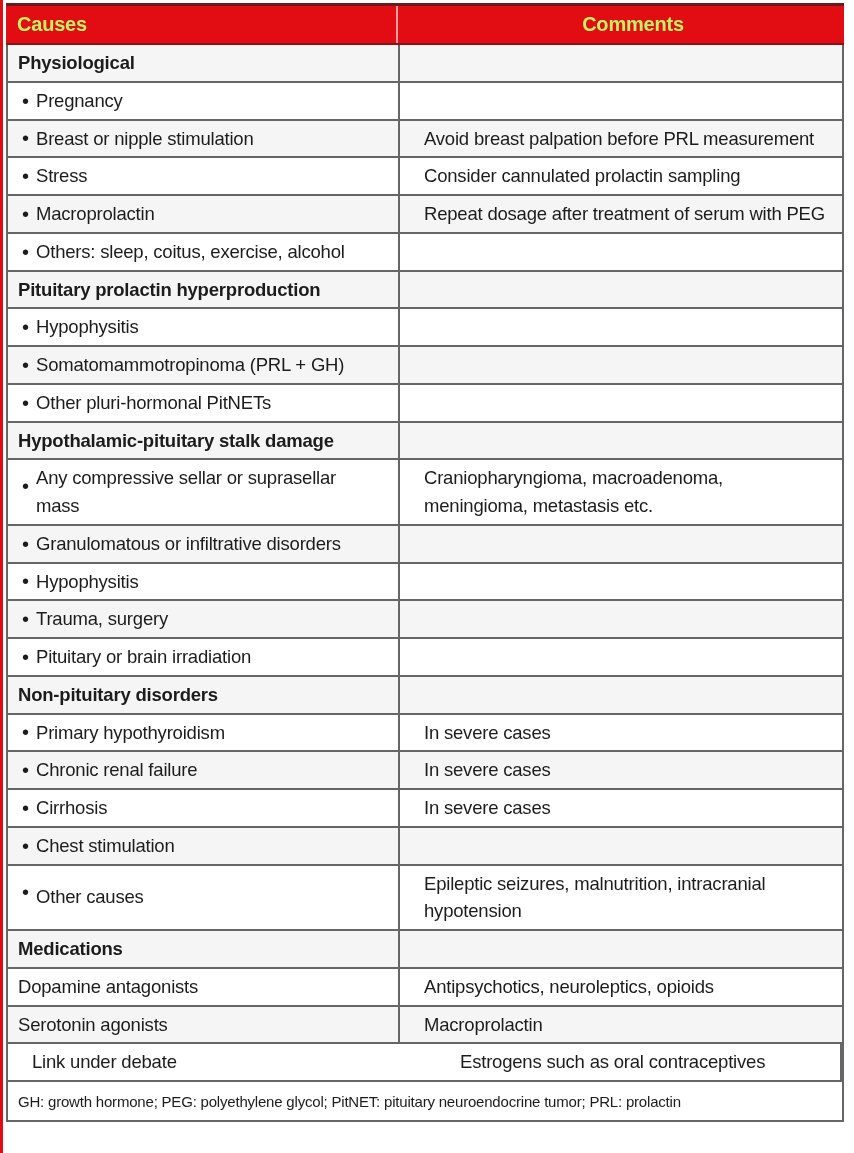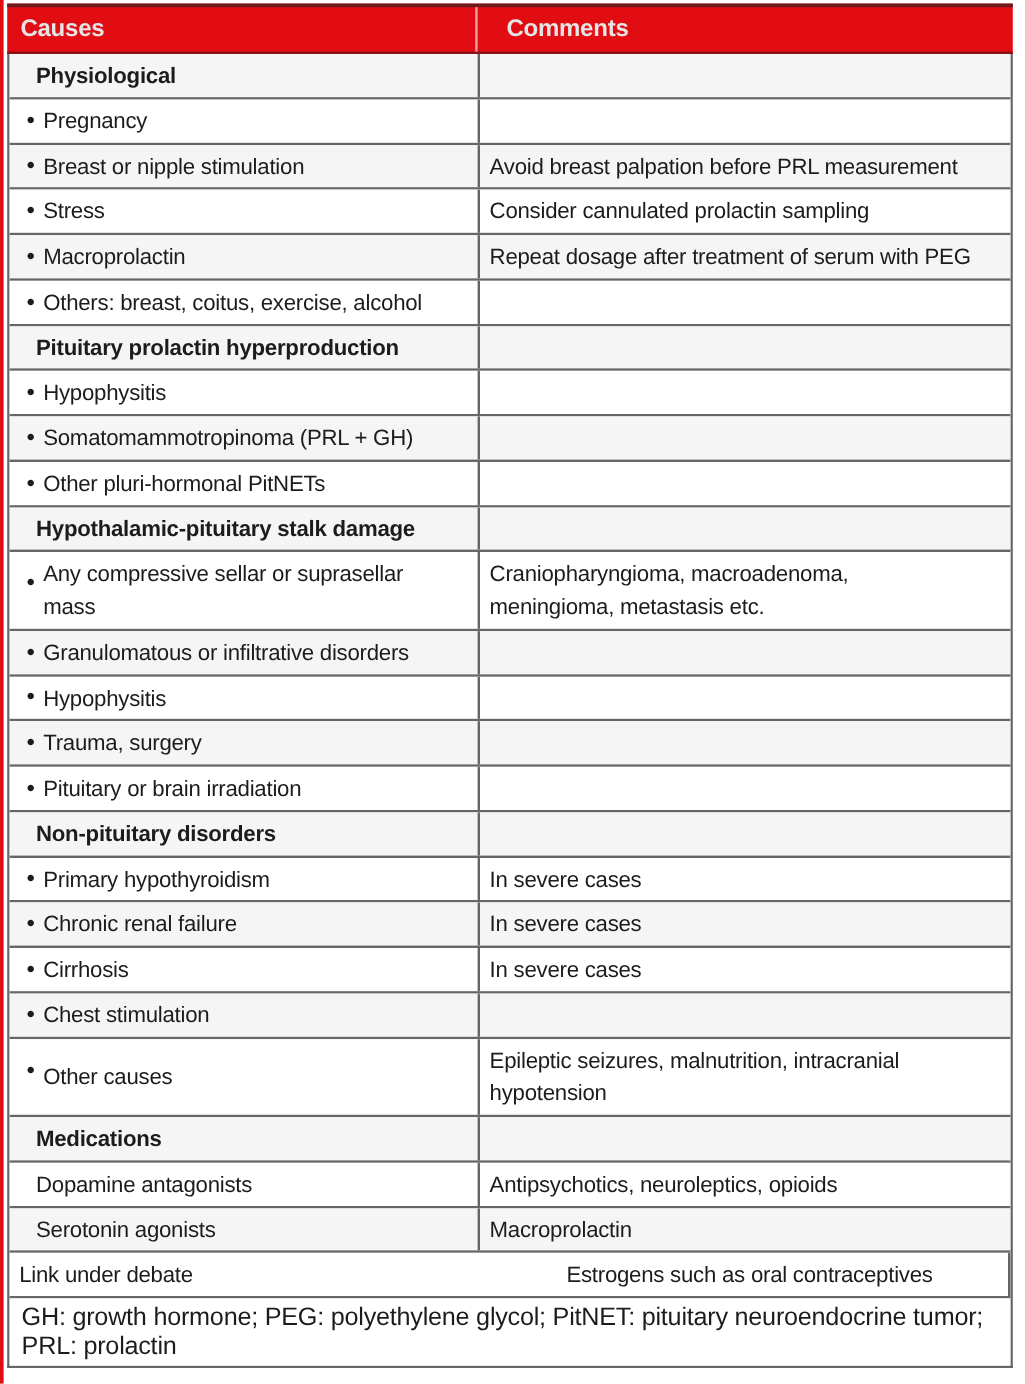--- a/index.html
+++ b/index.html
@@ -30,28 +30,28 @@
   }
   .header-row{
     display:flex;
     background:var(--red);
     border-top:3px solid var(--red-dark);
     border-bottom:2px solid var(--red-mid);
     height:42px;
     align-items:center;
   }
   .h-cell{
-    color:#e5e5e5;
+    color:#bef264;
     font-weight:bold;
     font-size:20px;
     display:flex;align-items:center;
     height:100%;
   }
   .h-cause{flex:0 0 392px;padding-left:11px;border-right:2px solid #f2a0a0;}
-  .h-comment{flex:1;padding-left:24px;}
+  .h-comment{flex:1;padding-left:24px;justify-content:center;}
   .tbody{
     border:2px solid var(--border);
     border-top:none;
   }
   .row{
     display:flex;
     border-bottom:2px solid var(--border);
     min-height:37px;
     align-items:stretch;
   }
@@ -60,48 +60,48 @@
   .row.plain-bg{background:#ffffff;}
   .cell{
     font-size:18.5px;
     line-height:1.5;
     display:flex;align-items:center;
     padding:4px 8px;
   }
   .cause{
     flex:0 0 392px;
     border-right:2px solid var(--border);
-    padding-left:22px;
+    padding-left:10px;
     position:relative;
   }
   .cause.bullet{padding-left:28px;}
   .bullet-marker{
     position:absolute;
     left:14px;
     top:50%;
     transform:translateY(-50%);
     font-size:20px;
     line-height:1;
   }
   .cause.bullet .bullet-marker{position:absolute;}
   .row.multi .bullet-marker{top:16px;transform:none;}
   .cause.section .cause-text{font-weight:bold;}
   .comment{
     flex:1;
-    padding-left:8px;
+    padding-left:24px;
   }
   .comment span, .cause-text{white-space:pre-line;}
   .footer-row{
     display:flex;
     background:#ffffff;
     min-height:38px;
     align-items:center;
   }
   .footer-cell{
-    font-size:21px;
+    font-size:15px;
     padding:4px 8px 4px 10px;
   }
 </style>
 </head>
 <body>
 
 <div class="red-rule"></div>
 
 <div class="tbl">
   <div class="header-row">
@@ -155,21 +155,21 @@
           <span class="bullet-marker">•</span>
           <span class="cause-text">Macroprolactin</span>
         </div>
         <div class="cell comment">
           <span>Repeat dosage after treatment of serum with PEG</span>
         </div>
       </div>
       <div class="row plain-bg">
         <div class="cell cause bullet">
           <span class="bullet-marker">•</span>
-          <span class="cause-text">Others: breast, coitus, exercise, alcohol</span>
+          <span class="cause-text">Others: sleep, coitus, exercise, alcohol</span>
         </div>
         <div class="cell comment">
           <span></span>
         </div>
       </div>
       <div class="row shaded">
         <div class="cell cause section">
           <span class="cause-text">Pituitary prolactin hyperproduction</span>
         </div>
         <div class="cell comment">

